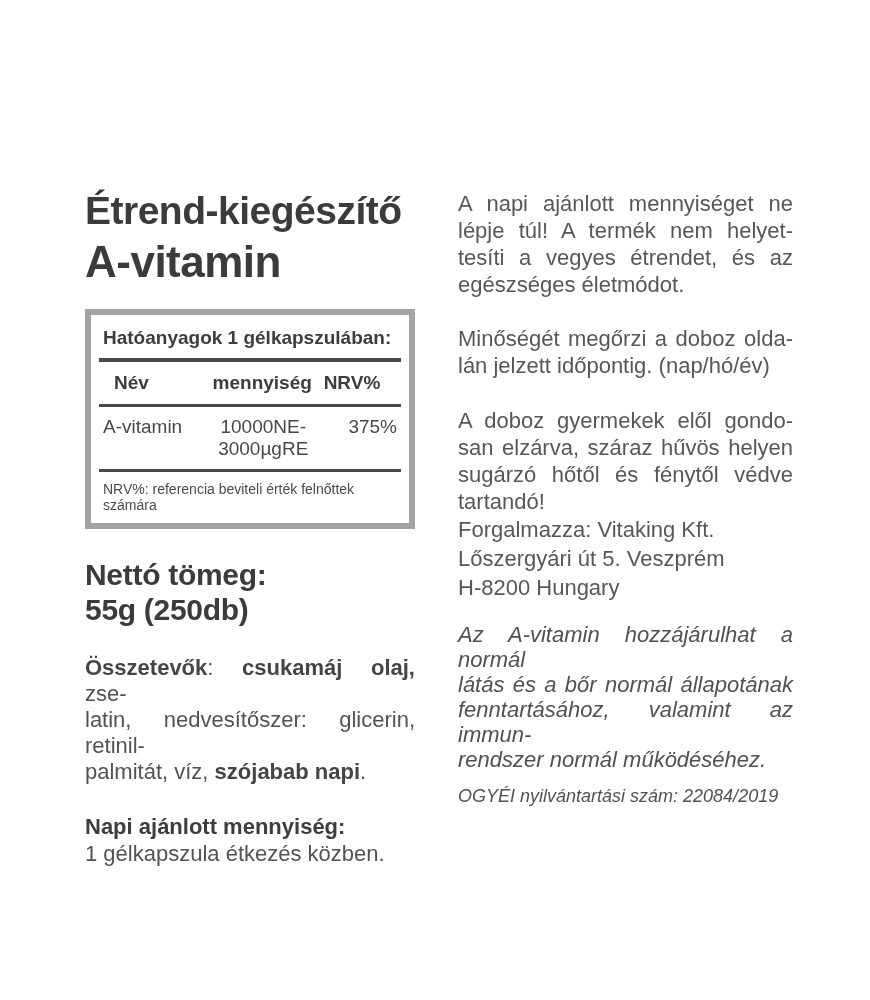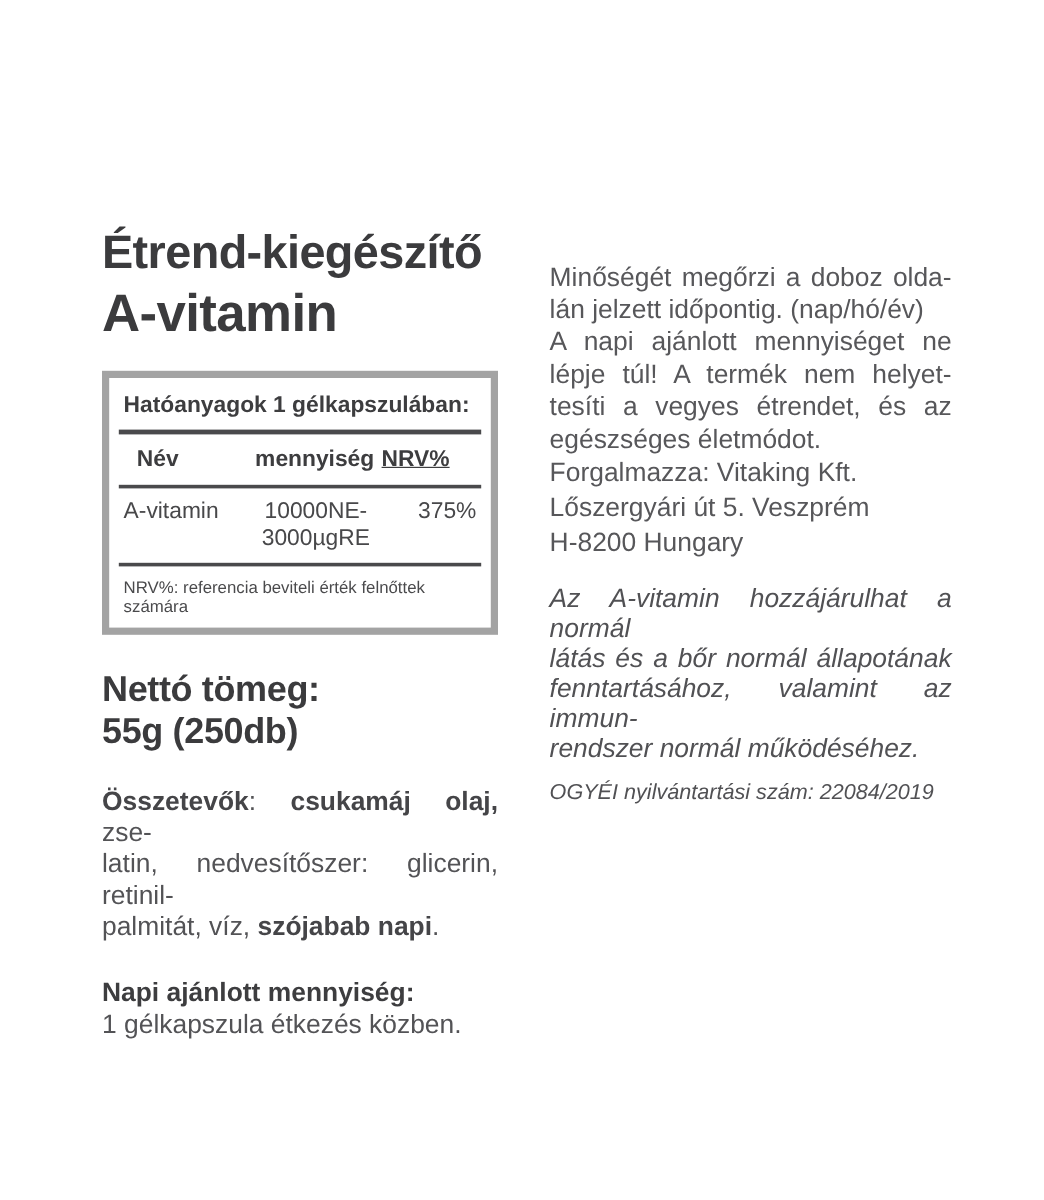--- a/index.html
+++ b/index.html
@@ -29,21 +29,21 @@
   }
   .tbl-title{padding:0 12px;font-size:19px;font-weight:bold;color:#3d3d3f;line-height:22px;}
   .rule-thick{height:4px;background:#4a4a4c;margin:9px 8px 0;}
   .rule-thin{height:3px;background:#4a4a4c;margin:0 8px;}
   .tbl-head{
     display:grid;grid-template-columns:34% 41% 25%;
     padding:0 23px;margin:10px 0;
     font-size:19px;font-weight:bold;color:#3d3d3f;line-height:22px;
   }
   .tbl-head .c2{text-align:center;}
-  .tbl-head .c3{text-align:left;text-decoration:underline;}
+  .tbl-head .c3{text-align:center;}
   .tbl-row{
     display:grid;grid-template-columns:34% 41% 25%;
     padding:0 12px;margin:9px 0;
     font-size:19px;line-height:22px;color:#48484a;
   }
   .tbl-row .c2{text-align:center;}
   .tbl-row .c3{text-align:right;}
   .tbl-note{padding:0 12px;margin-top:9px;font-size:14px;line-height:16px;color:#4a4a4c;}
 
   .net-weight{margin-top:28px;font-size:30px;font-weight:bold;color:#3b3b3d;line-height:35px;letter-spacing:-0.3px;}
@@ -111,32 +111,38 @@
 
     <div class="daily">
       <div class="t">Napi ajánlott mennyiség:</div>
       <div>1 gélkapszula étkezés közben.</div>
     </div>
 
   </div>
 
   <div class="col-right">
 
-    <div class="para gap-a">
-      <div class="jl">Minőségét megőrzi a doboz olda-</div>
-      <div class="ll">lán jelzett időpontig. (nap/hó/év)</div>
-    </div>
-
     <div class="para">
       <div class="jl">A napi ajánlott mennyiséget ne</div>
       <div class="jl">lépje túl! A termék nem helyet-</div>
       <div class="jl">tesíti a vegyes étrendet, és az</div>
       <div class="ll">egészséges életmódot.</div>
     </div>
 
+    <div class="para gap-a">
+      <div class="jl">Minőségét megőrzi a doboz olda-</div>
+      <div class="ll">lán jelzett időpontig. (nap/hó/év)</div>
+    </div>
+
+    <div class="para gap-b">
+      <div class="jl">A doboz gyermekek elől gondo-</div>
+      <div class="jl">san elzárva, száraz hűvös helyen</div>
+      <div class="jl">sugárzó hőtől és fénytől védve</div>
+      <div class="ll">tartandó!</div>
+    </div>
 
     <div class="para addr">
       <div class="ll">Forgalmazza: Vitaking Kft.</div>
       <div class="ll">Lőszergyári út 5. Veszprém</div>
       <div class="ll">H-8200 Hungary</div>
     </div>
 
     <div class="para claim">
       <div class="jl">Az A-vitamin hozzájárulhat a normál</div>
       <div class="jl">látás és a bőr normál állapotának</div>

